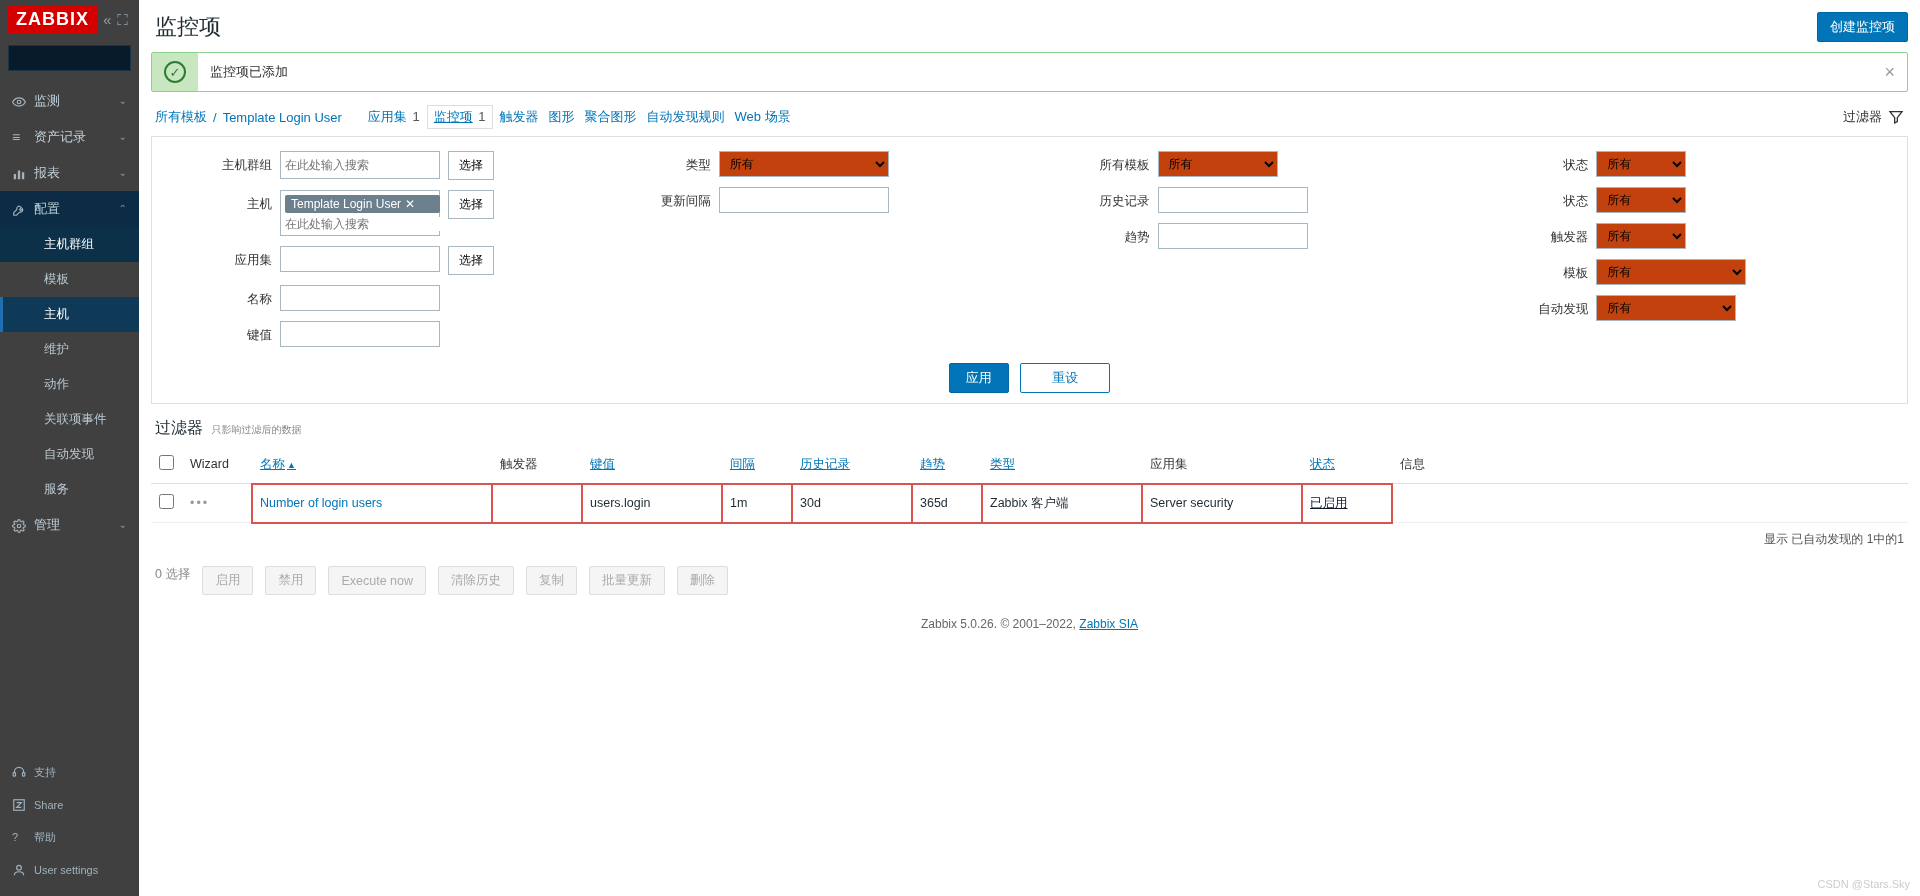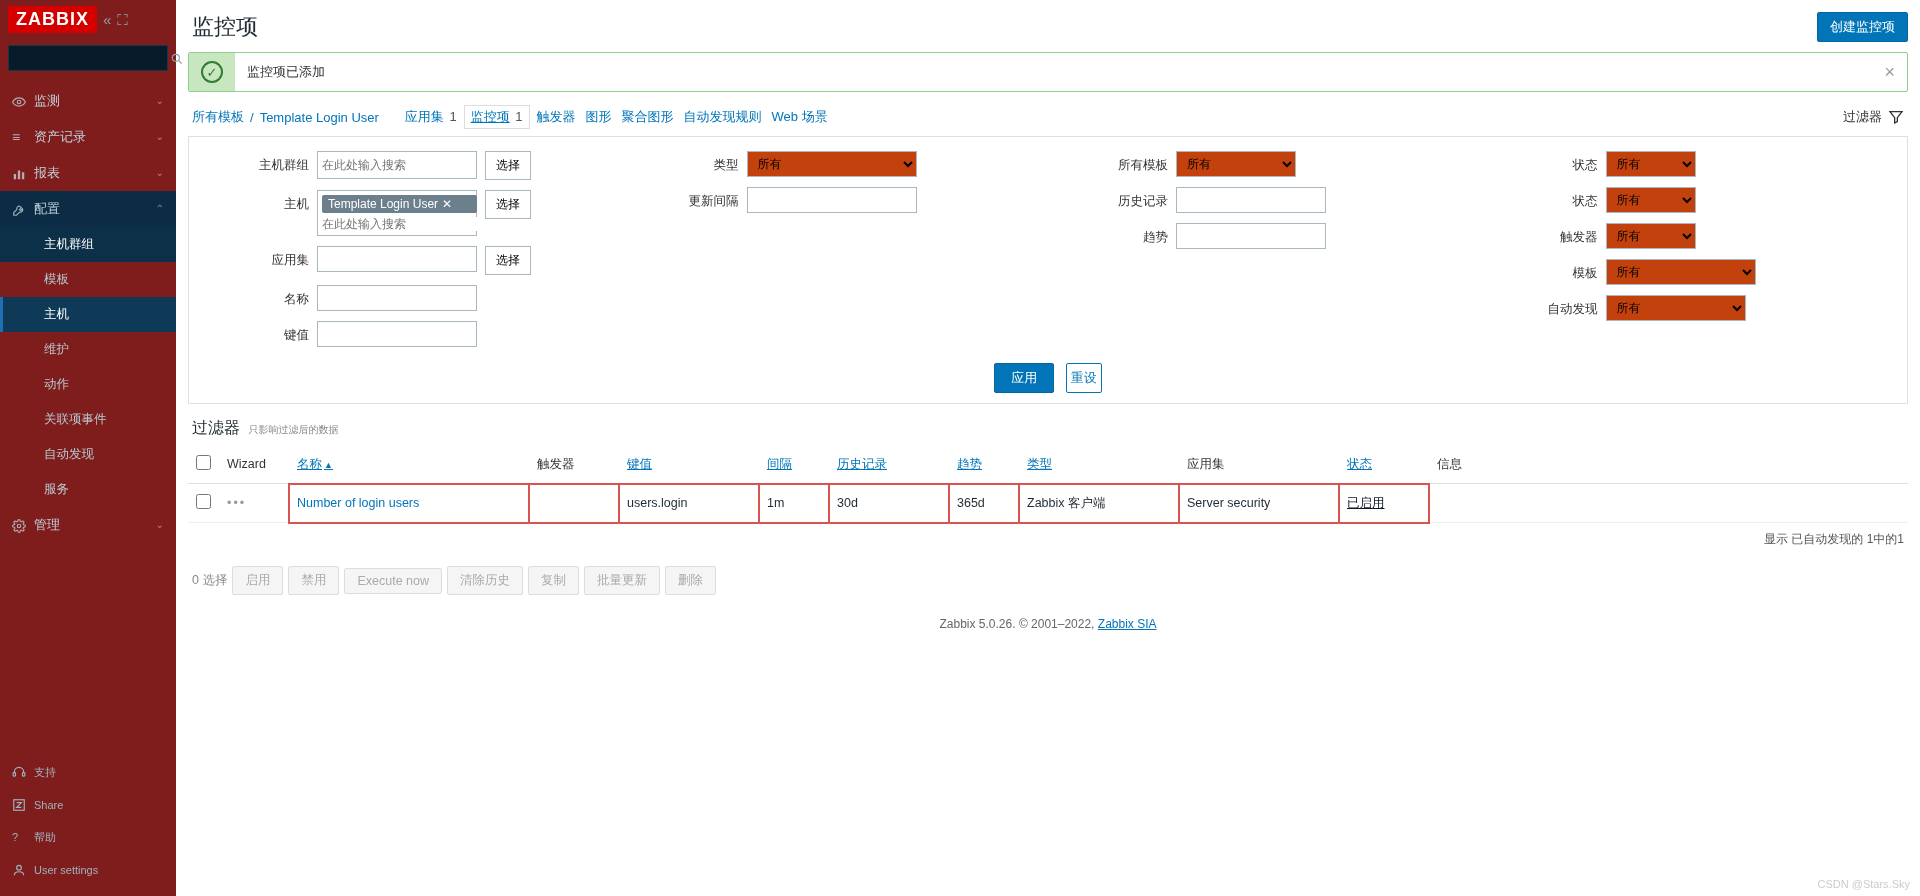--- a/index.html
+++ b/index.html
@@ -1,20 +1,20 @@
 <!DOCTYPE html>
 <html><head>
 <meta charset="utf-8">
 <style>
 * { box-sizing: border-box; margin: 0; padding: 0; }
 body { font-family: Arial, "Microsoft YaHei", sans-serif; font-size: 13px; color: #1f2c33; background: #fff; }
 a { text-decoration: none; }
 
 .layout { display: flex; min-height: 896px; }
-.sidebar { width: 176px; background: #7f1d1d; color: #d4e3ea; display: flex; flex-direction: column; }
+.sidebar { width: 139px; background: #404040; color: #d4e3ea; display: flex; flex-direction: column; }
 .main { flex: 1; padding: 8px 12px; position: relative; }
 
 .logo-row { display: flex; align-items: center; padding: 6px 8px; gap: 6px; }
 .logo { background: #d40000; color: #fff; font-weight: bold; font-size: 18px; letter-spacing: 1px; padding: 3px 8px; }
 .top-icon { color: #8aa0ad; font-size: 15px; cursor: pointer; }
 
 .search-box { margin: 6px 8px; background: #071b2b; border: 1px solid #1a3548; display: flex; align-items: center; padding: 4px 6px; }
 .search-box input { flex: 1; background: transparent; border: none; outline: none; color: #fff; font-size: 12px; }
 .search-box .icn { color: #8aa0ad; }
 
@@ -65,40 +65,40 @@
 .frow .text-input { border: 1px solid #a9b7c0; padding: 5px 6px; width: 160px; font-size: 12px; }
 .frow .sel-btn { border: 1px solid #a9b7c0; background: #fff; padding: 5px 10px; font-size: 12px; cursor: pointer; }
 .frow select { border: 1px solid #a9b7c0; padding: 4px 6px; font-size: 12px; background: #c2410c; }
 .frow select.w-lg { width: 170px; }
 .frow select.w-md { width: 120px; }
 .frow select.w-xl { width: 150px; }
 .frow .plain-input { border: 1px solid #a9b7c0; padding: 5px 6px; width: 150px; font-size: 12px; }
 
 .filter-actions { text-align: center; margin-top: 6px; }
 .btn-apply { background: #0275b8; color: #fff; border: 1px solid #0268a3; padding: 5px 16px; border-radius: 2px; cursor: pointer; font-size: 13px; }
-.btn-reset { background: #fff; color: #0275b8; border: 1px solid #0275b8; padding: 5px 4px; border-radius: 2px; cursor: pointer; margin-left: 8px; font-size: 13px; }
+.btn-reset { background: #fff; color: #0275b8; border: 1px solid #0275b8; padding: 5px 31px; border-radius: 2px; cursor: pointer; margin-left: 8px; font-size: 13px; }
 
 .subfilter-title { margin: 14px 0 6px 4px; font-size: 16px; }
 .subfilter-title .hint { font-size: 10px; color: #888; margin-left: 4px; }
 
 table.data { width: 100%; border-collapse: collapse; font-size: 12.5px; }
 table.data thead th { text-align: left; padding: 10px 8px; font-weight: normal; color: #333; border-bottom: 1px solid #e0e0e0; }
 table.data thead th.link { color: #0275b8; cursor: pointer; text-decoration: underline; }
 table.data thead th .sort { font-size: 9px; margin-left: 2px; }
 table.data tbody td { padding: 10px 8px; border-bottom: 1px solid #eee; vertical-align: middle; }
 table.data tbody tr.highlighted td { background: #fff; }
 .row-outline { outline: 2px solid #d9534f; outline-offset: -1px; }
 .link-blue { color: #0275b8; cursor: pointer; }
 .status-enabled { color: #0f172a; text-decoration: underline; cursor: pointer; }
 .chk { width: 15px; height: 15px; }
 .dots { color: #999; letter-spacing: 2px; cursor: pointer; }
 
 .table-footer { text-align: right; color: #555; font-size: 12px; padding: 8px 4px; }
 
-.bulk-bar { display: flex; align-items: center; gap: 5px; padding: 10px 4px; }
+.bulk-bar { display: flex; gap: 12px; padding: 10px 4px; }
 .bulk-bar .sel-count { color: #888; font-size: 12.5px; }
 .btn-disabled { background: #f5f5f5; color: #aaa; border: 1px solid #ddd; padding: 5px 12px; border-radius: 2px; font-size: 12.5px; cursor: not-allowed; }
 
 .page-footer { text-align: center; color: #666; font-size: 12px; padding: 12px 0; }
 .page-footer .zlink { color: #0275b8; text-decoration: underline; }
 .watermark { position: fixed; right: 10px; bottom: 6px; color: #ccc; font-size: 11px; }
 
 svg.icon { width: 14px; height: 14px; vertical-align: middle; }
 </style>
 </head>

